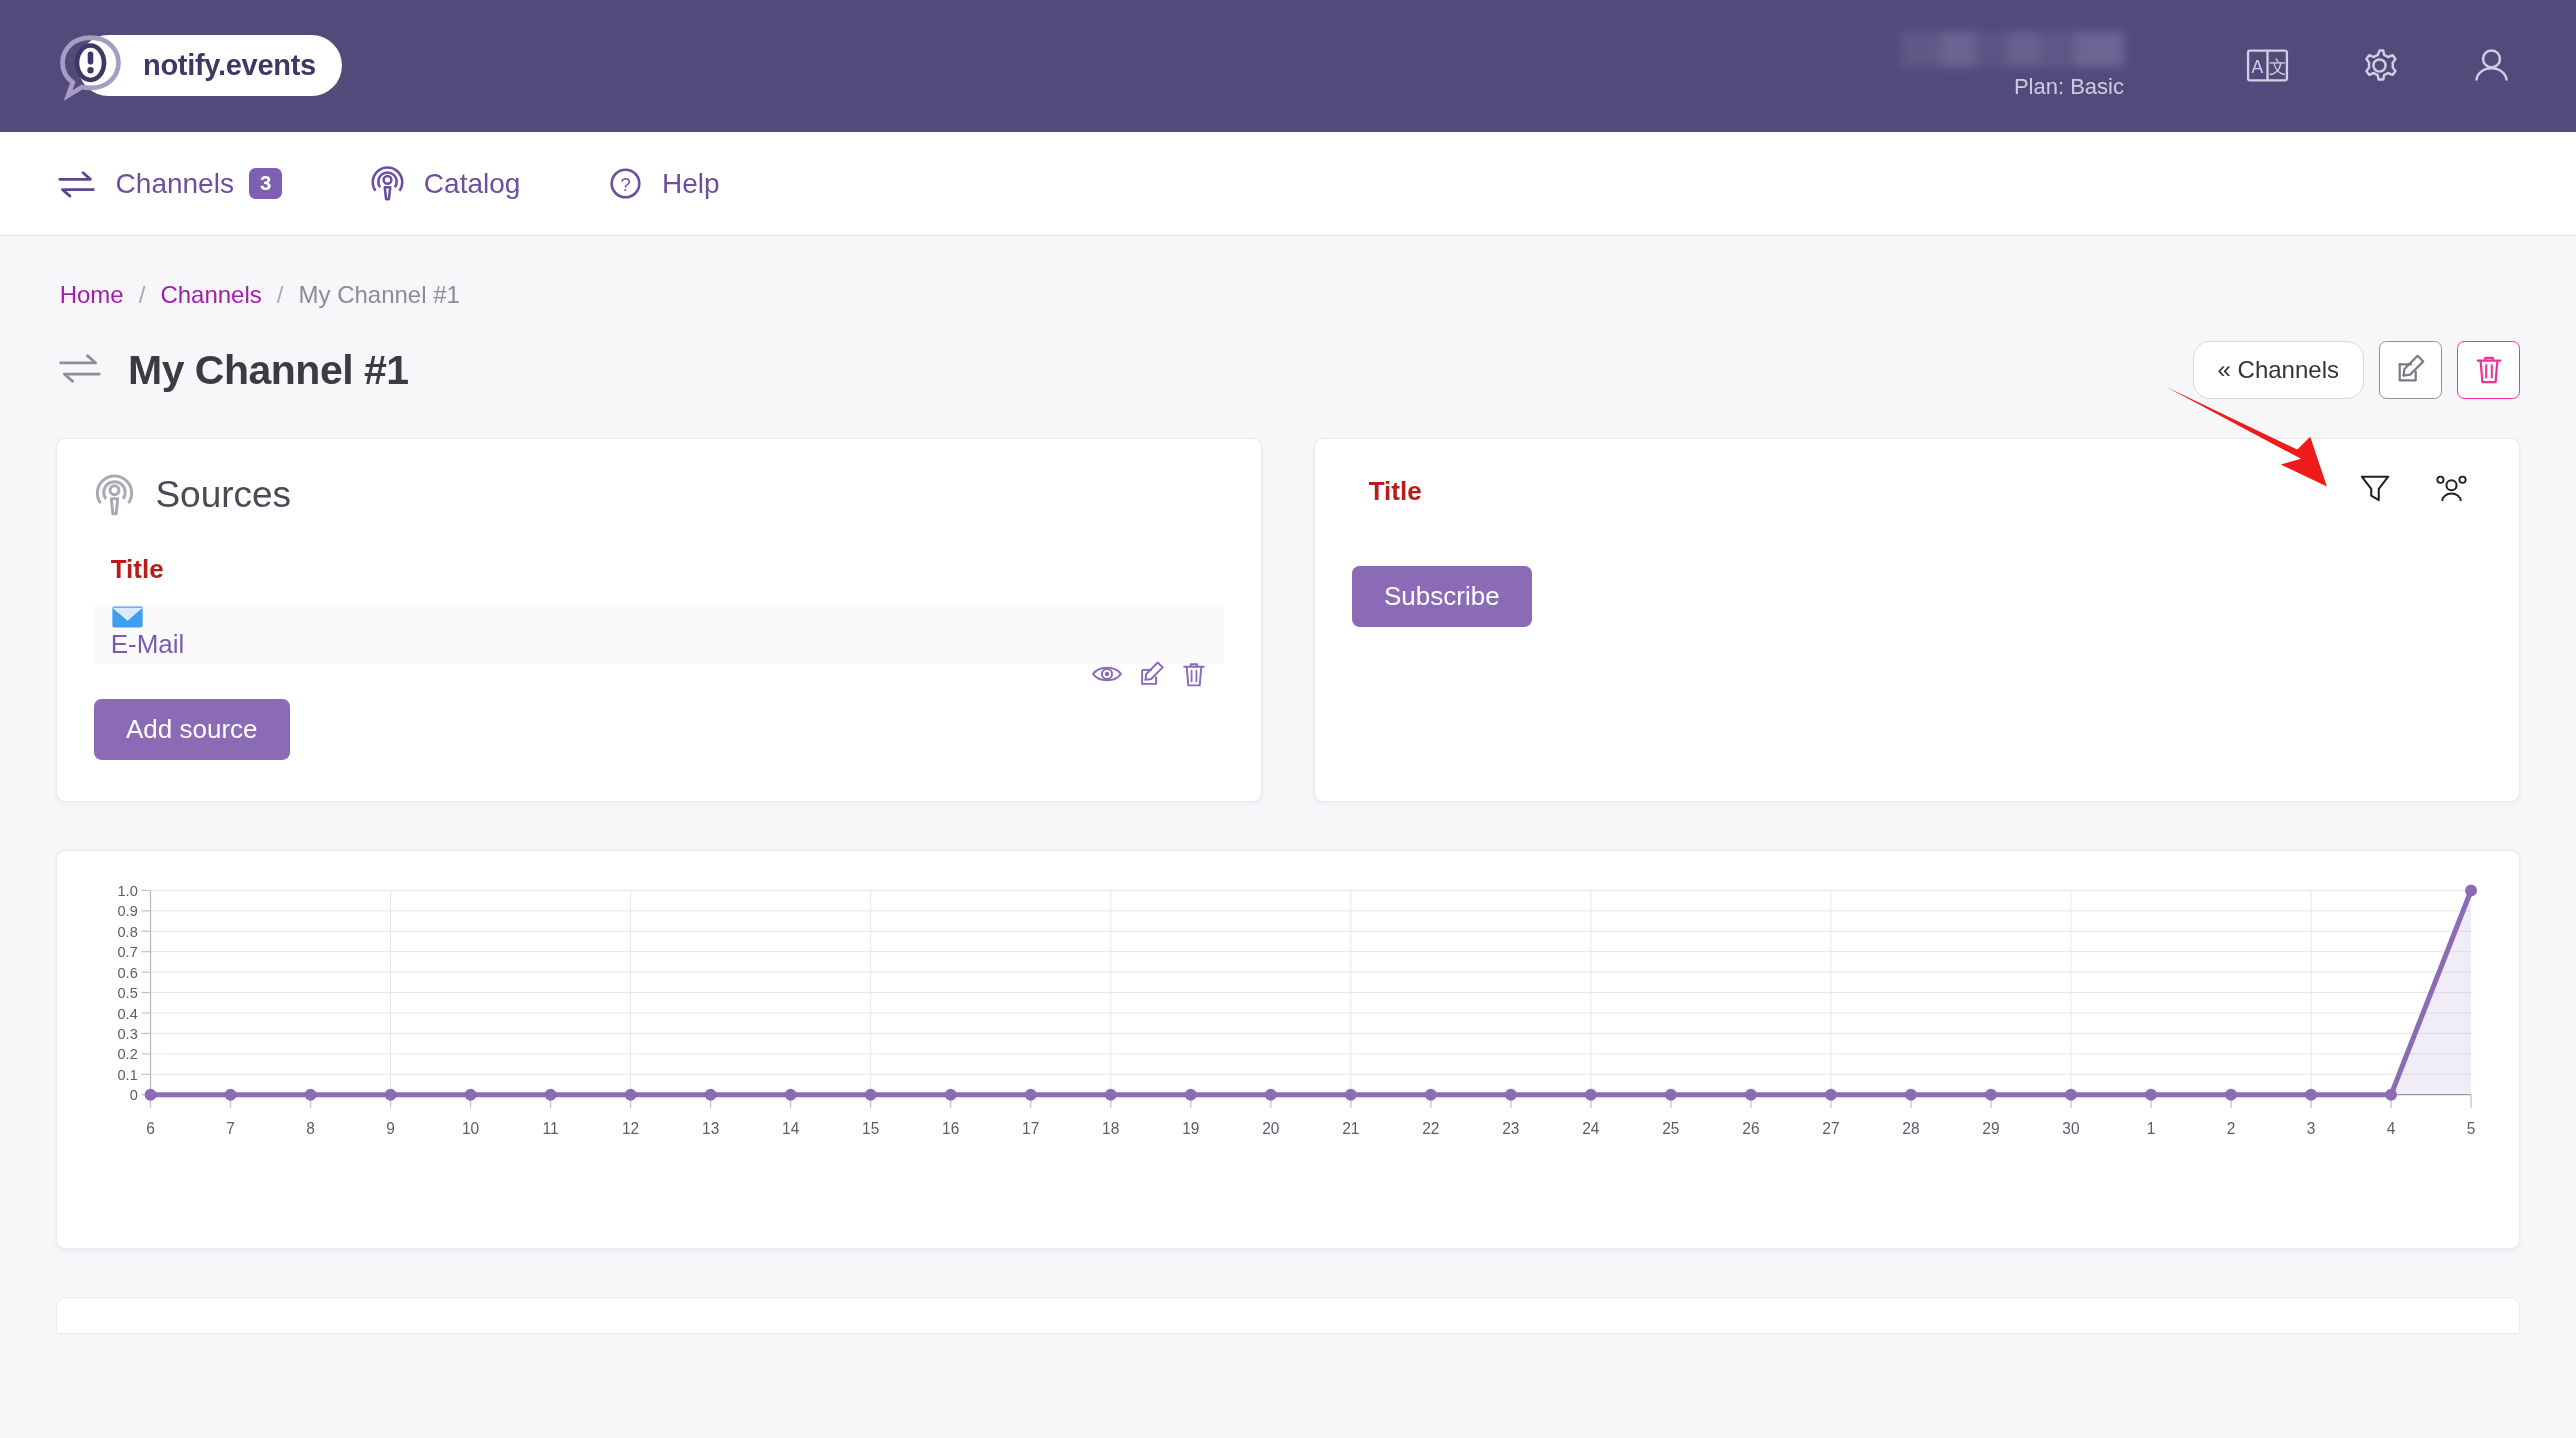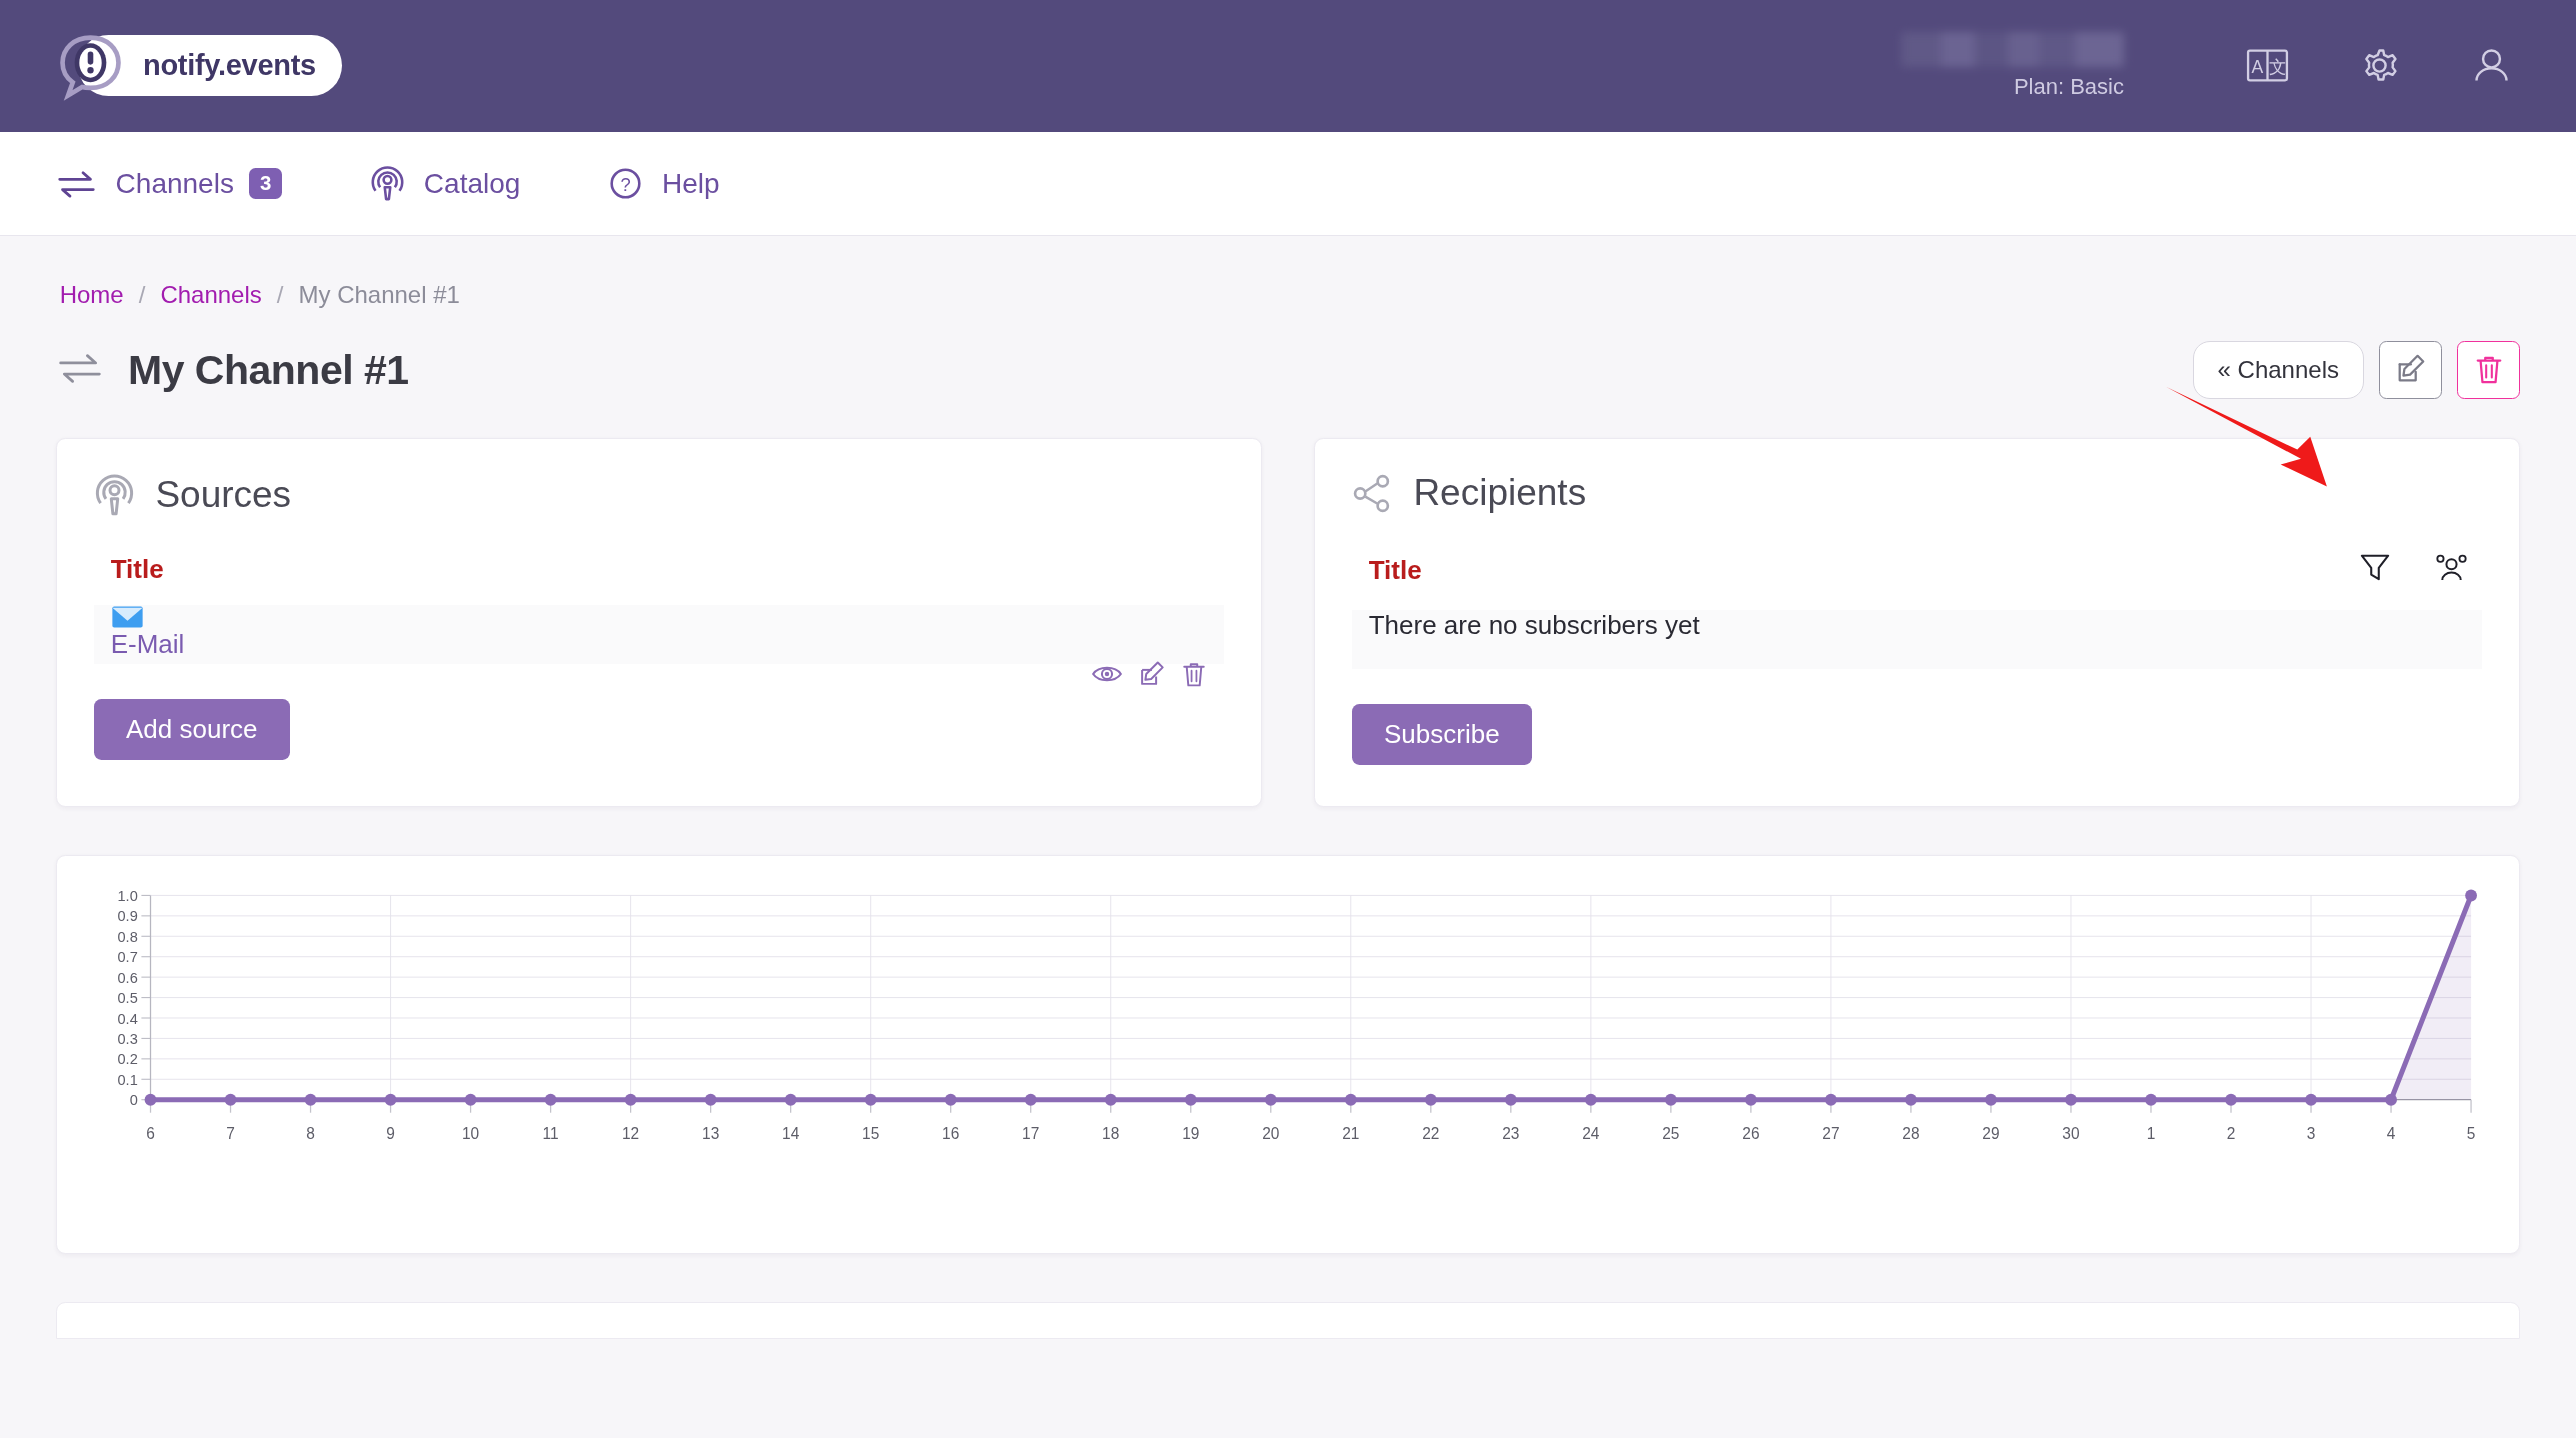--- a/index.html
+++ b/index.html
@@ -451,54 +451,40 @@
               <path d="M13 13 v13 M19 13 v13" stroke="#8b6bb5" stroke-width="2.2" stroke-linecap="round"></path>
             </svg>
           </span>
         </span>
       </div>
 
       <button class="btn-primary">Add source</button>
     </div>
 
     <div class="card">
-      <div class="card-title">
-        <span class="ct-ico">
-          <svg width="41" height="41" viewBox="0 0 40 40">
-            <circle cx="30" cy="8" r="5" fill="none" stroke="#a9a9b4" stroke-width="2.6"></circle>
-            <circle cx="30" cy="32" r="5" fill="none" stroke="#a9a9b4" stroke-width="2.6"></circle>
-            <circle cx="8" cy="20" r="5" fill="none" stroke="#a9a9b4" stroke-width="2.6"></circle>
-            <path d="M13 18 L25 10 M13 23 L25 30" stroke="#a9a9b4" stroke-width="2.4" fill="none"></path>
-          </svg>
-        </span>
-        <span>Recipients</span>
-      </div>
 
       <div class="tbl-head">
         <span>Title</span>
         <span class="tbl-head-actions">
           <span>
             <svg width="32" height="32" viewBox="0 0 34 34">
               <path d="M3 5 h28 L21 18 v12 l-8 -5 v-7 z" fill="none" stroke="#1f1f28" stroke-width="2.2" stroke-linejoin="round"></path>
             </svg>
           </span>
           <span>
             <svg width="35" height="30" viewBox="0 0 38 32">
               <circle cx="19" cy="13" r="5.5" fill="none" stroke="#1f1f28" stroke-width="2.2"></circle>
               <path d="M9 30 a10 8 0 0 1 20 0" fill="none" stroke="#1f1f28" stroke-width="2.2"></path>
               <circle cx="7" cy="7" r="3.4" fill="none" stroke="#1f1f28" stroke-width="2"></circle>
               <circle cx="31" cy="7" r="3.4" fill="none" stroke="#1f1f28" stroke-width="2"></circle>
             </svg>
           </span>
         </span>
       </div>
 
-      <div class="tbl-row">
-        <span class="empty-text">There are no subscribers yet</span>
-      </div>
 
       <button class="btn-primary">Subscribe</button>
     </div>
   </div>
 
   <div class="chart-card">
     <div class="chart-svg-wrap">
       <svg id="chart-svg" viewBox="0 0 2620 280" preserveAspectRatio="none" width="100%" height="260">
           <line x1="62" y1="8" x2="2608" y2="8" stroke="#e4e2ea" stroke-width="1"></line>
           <text x="48" y="14" text-anchor="end" font-size="16" fill="#5d5d68" font-family="Liberation Sans, sans-serif">1.0</text>

